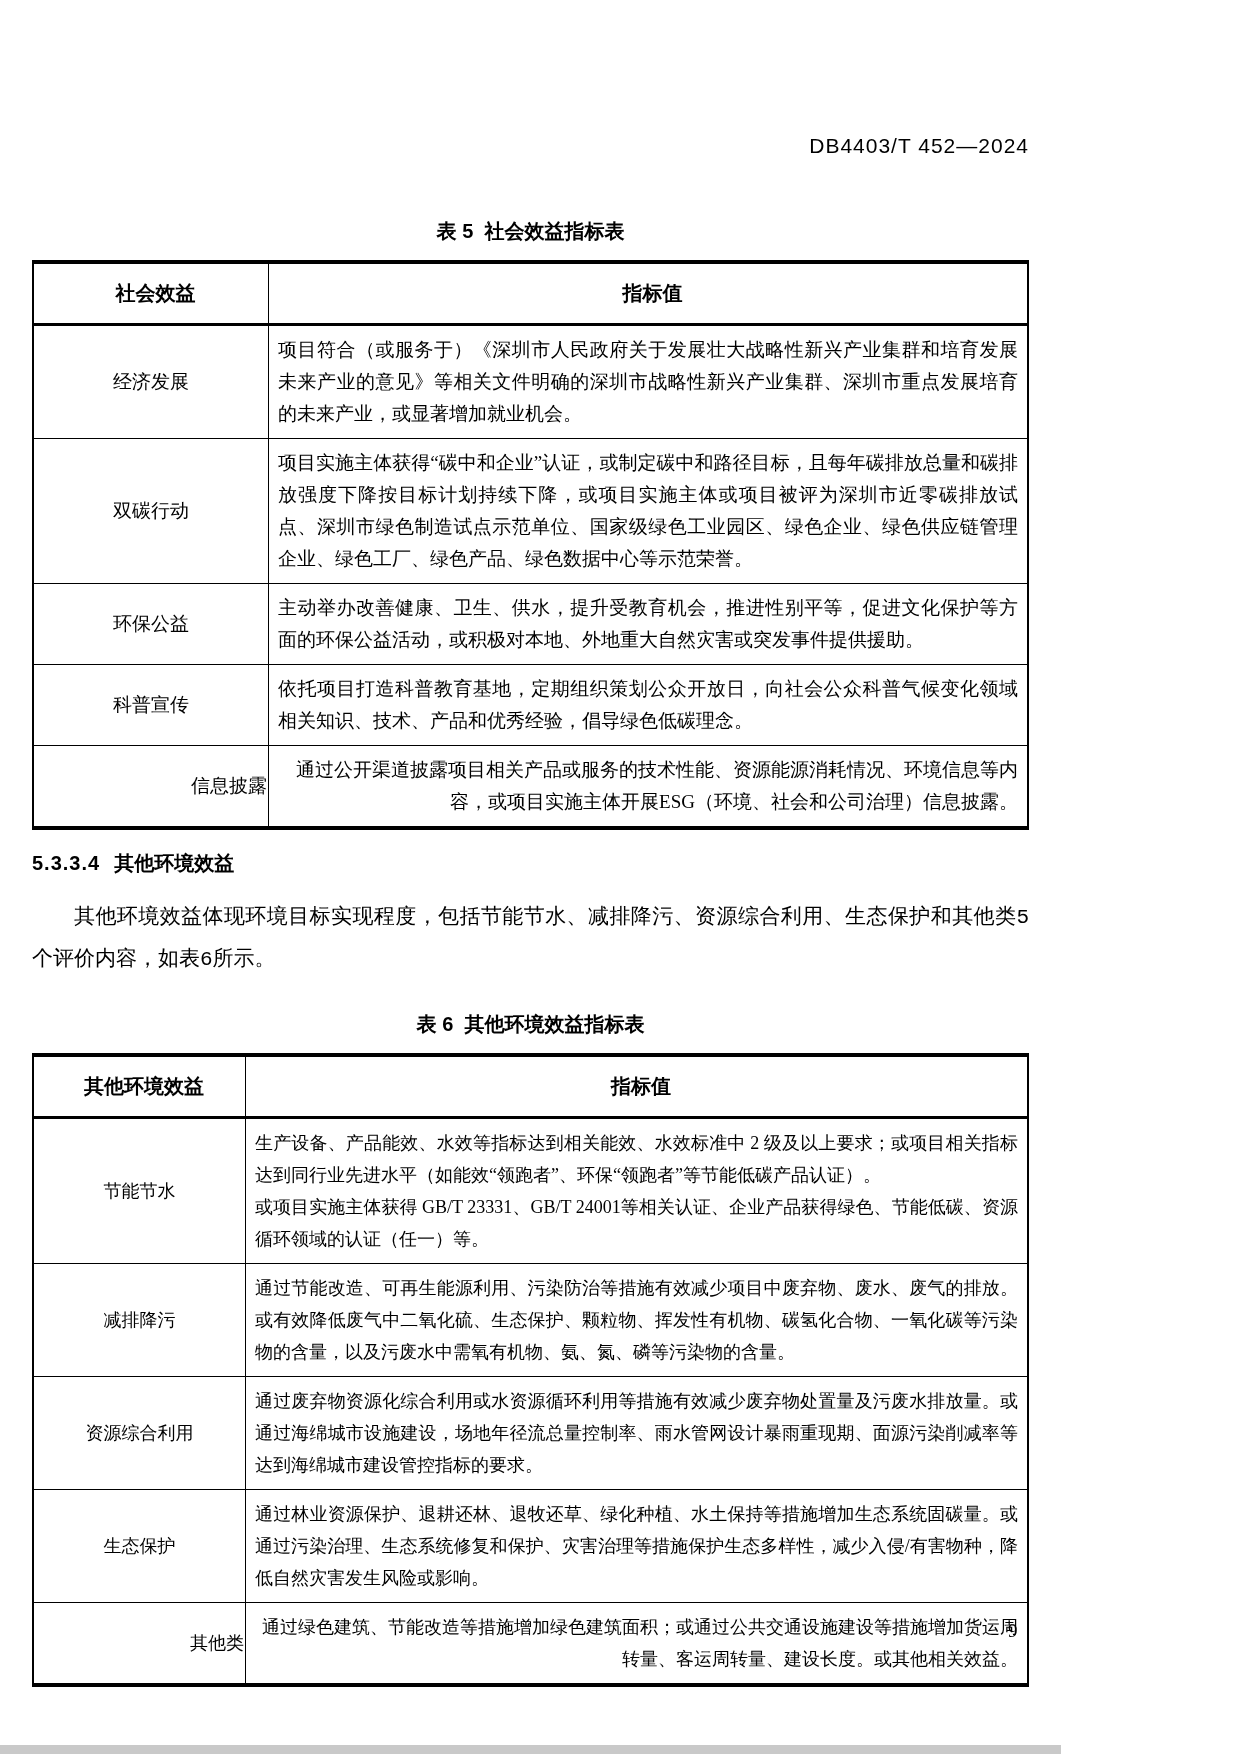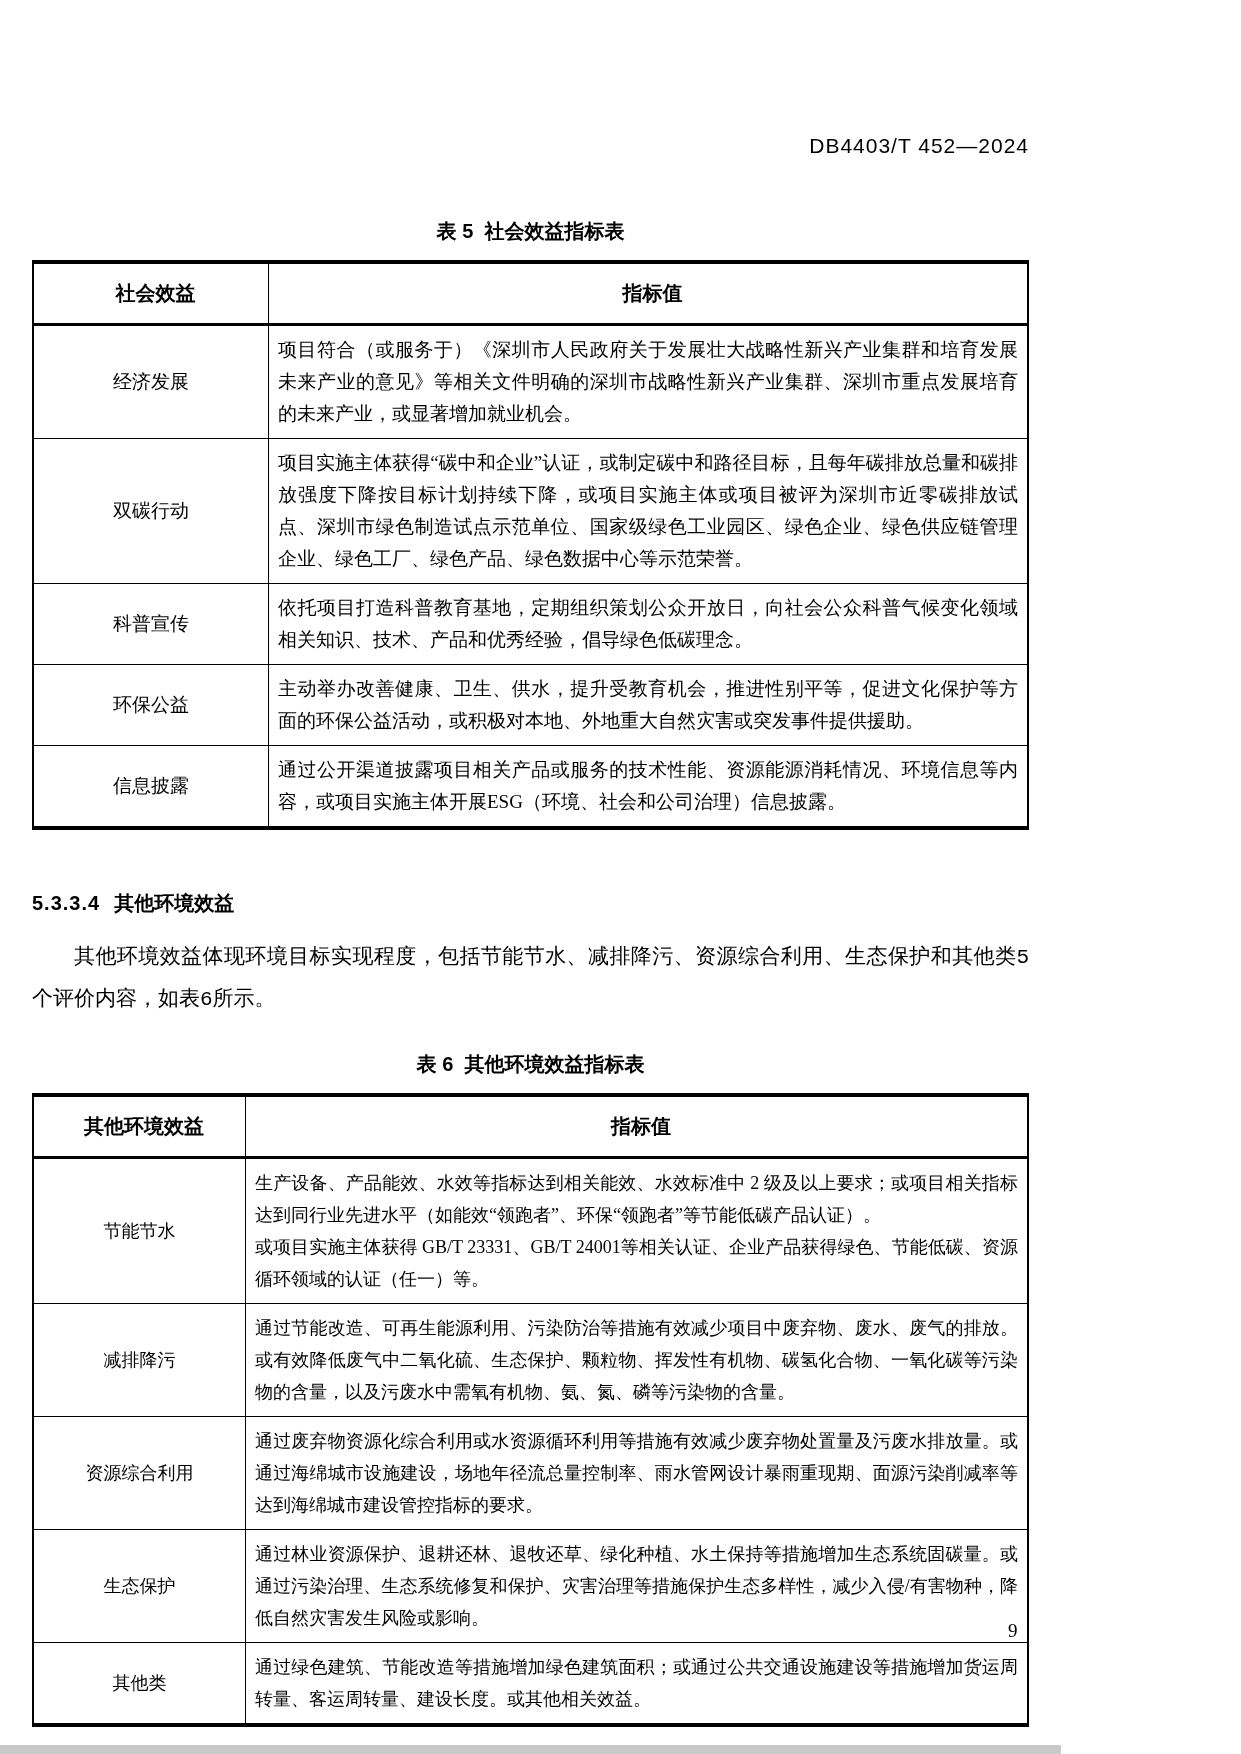--- a/index.html
+++ b/index.html
@@ -43,36 +43,36 @@
     border-bottom:3.5px solid #000;
     padding:16px 6px;
     text-align:center;
   }
   td{
     border-top:1.5px solid #000;
     font-size:19px;
     vertical-align:middle;
   }
   .t6 td{font-size:18px;}
-  tr.last td{border-bottom:4px solid #000;}
+  tr.last td{border-bottom:4px solid #000;text-align:right;}
   .col-label{
     width:213px;
     text-align:center;
     border-right:1.5px solid #000;
   }
   th.col-label{border-right:1.5px solid #000;}
   .t6 .col-label{width:190px;}
   .col-value{
     padding:8px 9px;
     line-height:32px;
     text-align:justify;
     white-space:pre-line;
   }
   .section-heading{
-    margin-top:60px;
+    margin-top:20px;
     font-family:"Liberation Sans","DejaVu Sans",sans-serif;
     font-weight:bold;
     font-size:20px;
   }
   .section-heading .sec-num{margin-right:14px;letter-spacing:1px;}
   .body-para{
     margin-top:20px;
     font-size:21px;
     line-height:42px;
     text-align:justify;
@@ -110,26 +110,26 @@
       </tr>
       <tr>
         <td class="col-label">经济发展</td>
         <td class="col-value">项目符合（或服务于）《深圳市人民政府关于发展壮大战略性新兴产业集群和培育发展未来产业的意见》等相关文件明确的深圳市战略性新兴产业集群、深圳市重点发展培育的未来产业，或显著增加就业机会。</td>
       </tr>
       <tr>
         <td class="col-label">双碳行动</td>
         <td class="col-value">项目实施主体获得“碳中和企业”认证，或制定碳中和路径目标，且每年碳排放总量和碳排放强度下降按目标计划持续下降，或项目实施主体或项目被评为深圳市近零碳排放试点、深圳市绿色制造试点示范单位、国家级绿色工业园区、绿色企业、绿色供应链管理企业、绿色工厂、绿色产品、绿色数据中心等示范荣誉。</td>
       </tr>
       <tr>
+        <td class="col-label">环保公益</td>
+        <td class="col-value">主动举办改善健康、卫生、供水，提升受教育机会，推进性别平等，促进文化保护等方面的环保公益活动，或积极对本地、外地重大自然灾害或突发事件提供援助。</td>
+      </tr>
+      <tr>
         <td class="col-label">科普宣传</td>
         <td class="col-value">依托项目打造科普教育基地，定期组织策划公众开放日，向社会公众科普气候变化领域相关知识、技术、产品和优秀经验，倡导绿色低碳理念。</td>
-      </tr>
-      <tr>
-        <td class="col-label">环保公益</td>
-        <td class="col-value">主动举办改善健康、卫生、供水，提升受教育机会，推进性别平等，促进文化保护等方面的环保公益活动，或积极对本地、外地重大自然灾害或突发事件提供援助。</td>
       </tr>
       <tr class="last">
         <td class="col-label">信息披露</td>
         <td class="col-value">通过公开渠道披露项目相关产品或服务的技术性能、资源能源消耗情况、环境信息等内容，或项目实施主体开展ESG（环境、社会和公司治理）信息披露。</td>
       </tr>
     </tbody>
       </table>
 
     <div class="section-heading">
       <span class="sec-num">5.3.3.4</span><span>其他环境效益</span>

